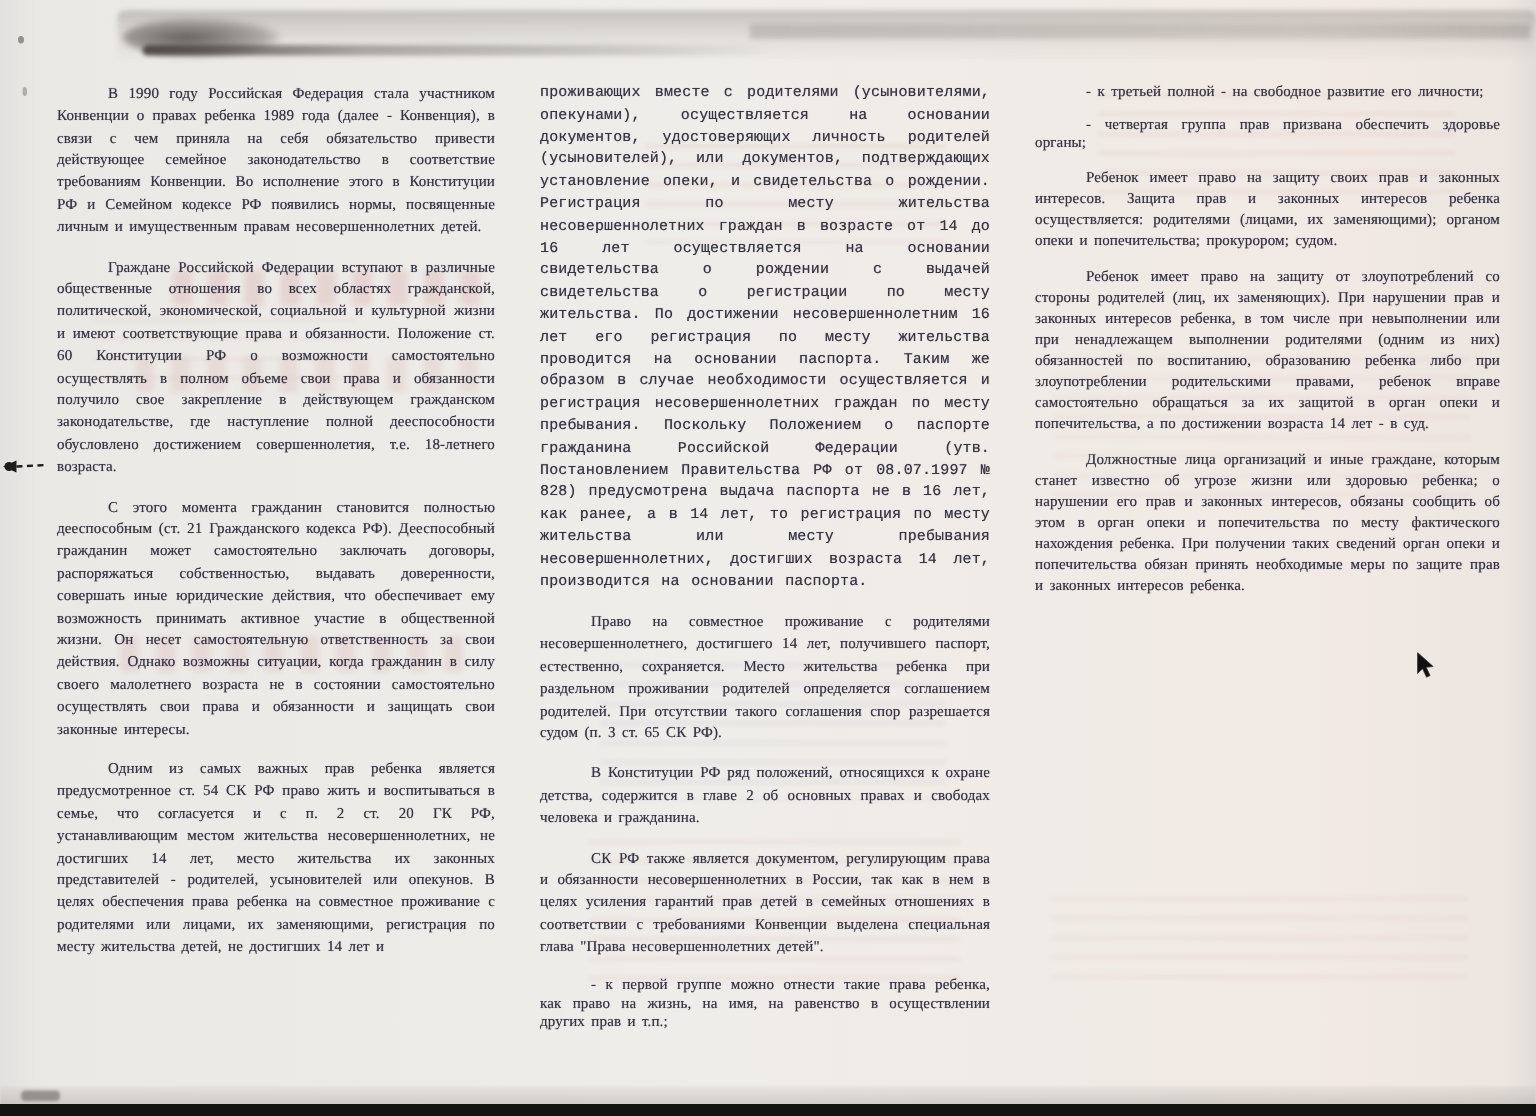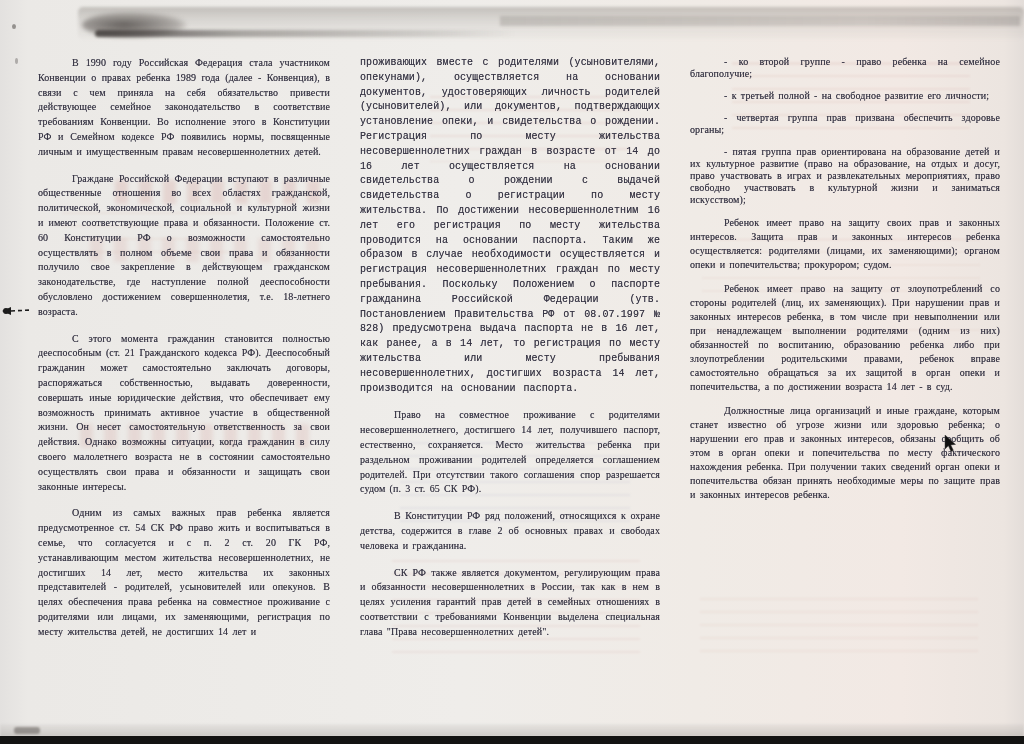--- a/index.html
+++ b/index.html
@@ -82,26 +82,25 @@
       <p>В 1990 году Российская Федерация стала участником Конвенции о правах ребенка 1989 года (далее - Конвенция), в связи с чем приняла на себя обязательство привести действующее семейное законодательство в соответствие требованиям Конвенции. Во исполнение этого в Конституции РФ и Семейном кодексе РФ появились нормы, посвященные личным и имущественным правам несовершеннолетних детей.</p>
       <p>Граждане Российской Федерации вступают в различные общественные отношения во всех областях гражданской, политической, экономической, социальной и культурной жизни и имеют соответствующие права и обязанности. Положение ст. 60 Конституции РФ о возможности самостоятельно осуществлять в полном объеме свои права и обязанности получило свое закрепление в действующем гражданском законодательстве, где наступление полной дееспособности обусловлено достижением совершеннолетия, т.е. 18-летнего возраста.</p>
       <p>С этого момента гражданин становится полностью дееспособным (ст. 21 Гражданского кодекса РФ). Дееспособный гражданин может самостоятельно заключать договоры, распоряжаться собственностью, выдавать доверенности, совершать иные юридические действия, что обеспечивает ему возможность принимать активное участие в общественной жизни. Он несет самостоятельную ответственность за свои действия. Однако возможны ситуации, когда гражданин в силу своего малолетнего возраста не в состоянии самостоятельно осуществлять свои права и обязанности и защищать свои законные интересы.</p>
       <p>Одним из самых важных прав ребенка является предусмотренное ст. 54 СК РФ право жить и воспитываться в семье, что согласуется и с п. 2 ст. 20 ГК РФ, устанавливающим местом жительства несовершеннолетних, не достигших 14 лет, место жительства их законных представителей - родителей, усыновителей или опекунов. В целях обеспечения права ребенка на совместное проживание с родителями или лицами, их заменяющими, регистрация по месту жительства детей, не достигших 14 лет и</p>
     </div>
     <div class="col col-2">
       <p class="no-indent">проживающих вместе с родителями (усыновителями, опекунами), осуществляется на основании документов, удостоверяющих личность родителей (усыновителей), или документов, подтверждающих установление опеки, и свидетельства о рождении. Регистрация по месту жительства несовершеннолетних граждан в возрасте от 14 до 16 лет осуществляется на основании свидетельства о рождении с выдачей свидетельства о регистрации по месту жительства. По достижении несовершеннолетним 16 лет его регистрация по месту жительства проводится на основании паспорта. Таким же образом в случае необходимости осуществляется и регистрация несовершеннолетних граждан по месту пребывания. Поскольку Положением о паспорте гражданина Российской Федерации (утв. Постановлением Правительства РФ от 08.07.1997 № 828) предусмотрена выдача паспорта не в 16 лет, как ранее, а в 14 лет, то регистрация по месту жительства или месту пребывания несовершеннолетних, достигших возраста 14 лет, производится на основании паспорта.</p>
       <p>Право на совместное проживание с родителями несовершеннолетнего, достигшего 14 лет, получившего паспорт, естественно, сохраняется. Место жительства ребенка при раздельном проживании родителей определяется соглашением родителей. При отсутствии такого соглашения спор разрешается судом (п. 3 ст. 65 СК РФ).</p>
       <p>В Конституции РФ ряд положений, относящихся к охране детства, содержится в главе 2 об основных правах и свободах человека и гражданина.</p>
       <p>СК РФ также является документом, регулирующим права и обязанности несовершеннолетних в России, так как в нем в целях усиления гарантий прав детей в семейных отношениях в соответствии с требованиями Конвенции выделена специальная глава "Права несовершеннолетних детей".</p>
+      <p class="tight">- к первой группе можно отнести такие права ребенка, как право на жизнь, на имя, на равенство в осуществлении других прав и т.п.;</p>
     </div>
     <div class="col col-3">
-      <p class="tight">- ко второй группе - право ребенка на семейное благополучие;</p>
       <p class="tight">- к третьей полной - на свободное развитие его личности;</p>
       <p class="tight">- четвертая группа прав призвана обеспечить здоровье органы;</p>
-      <p class="tight">- пятая группа прав ориентирована на образование детей и их культурное развитие (право на образование, на отдых и досуг, право участвовать в играх и развлекательных мероприятиях, право свободно участвовать в культурной жизни и заниматься искусством);</p>
       <p>Ребенок имеет право на защиту своих прав и законных интересов. Защита прав и законных интересов ребенка осуществляется: родителями (лицами, их заменяющими); органом опеки и попечительства; прокурором; судом.</p>
       <p>Ребенок имеет право на защиту от злоупотреблений со стороны родителей (лиц, их заменяющих). При нарушении прав и законных интересов ребенка, в том числе при невыполнении или при ненадлежащем выполнении родителями (одним из них) обязанностей по воспитанию, образованию ребенка либо при злоупотреблении родительскими правами, ребенок вправе самостоятельно обращаться за их защитой в орган опеки и попечительства, а по достижении возраста 14 лет - в суд.</p>
       <p>Должностные лица организаций и иные граждане, которым станет известно об угрозе жизни или здоровью ребенка; о нарушении его прав и законных интересов, обязаны сообщить об этом в орган опеки и попечительства по месту фактического нахождения ребенка. При получении таких сведений орган опеки и попечительства обязан принять необходимые меры по защите прав и законных интересов ребенка.</p>
     </div>
   </div>
 
   <div class="pen-arrow">
     <svg width="30" height="14" viewBox="0 0 30 14">
       <polygon points="0,7 9,3 9,11" fill="#1c1c1c"></polygon>
       <circle cx="4" cy="7" r="3" fill="#1c1c1c"></circle>

